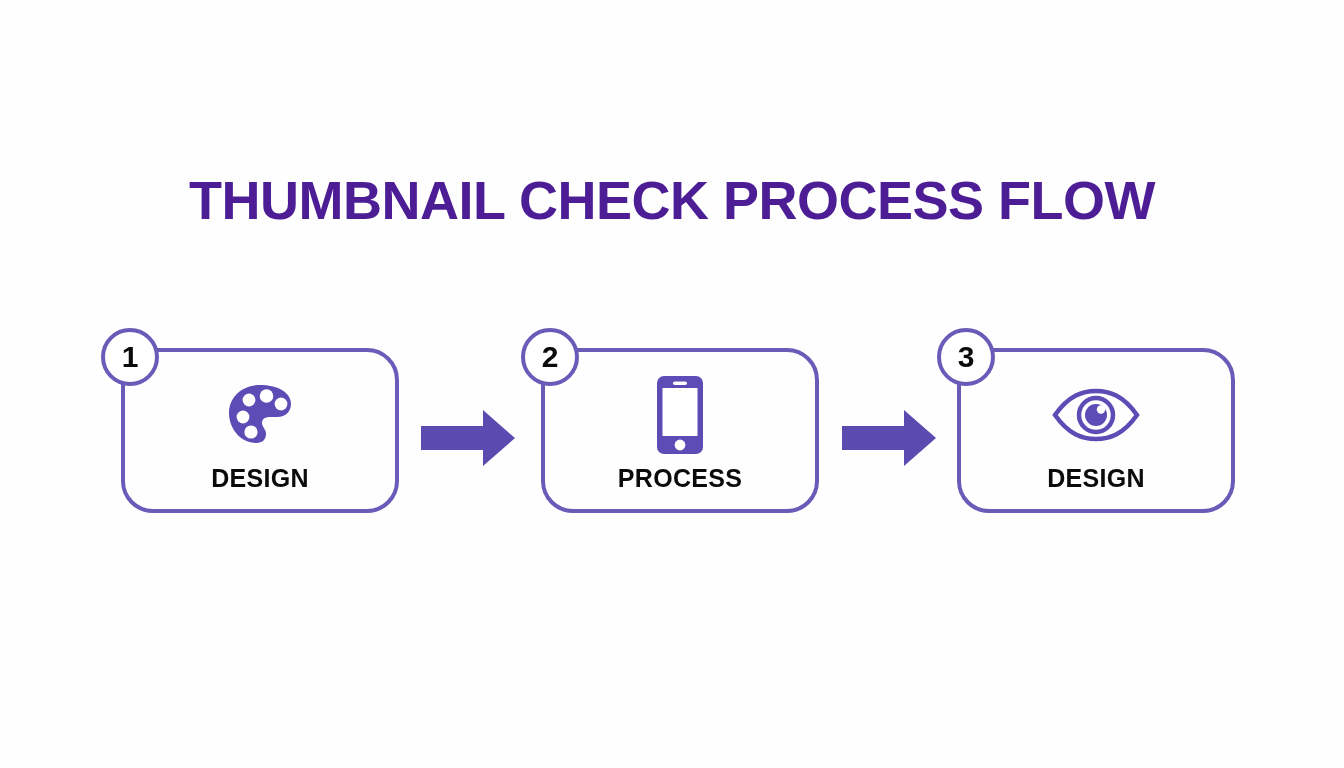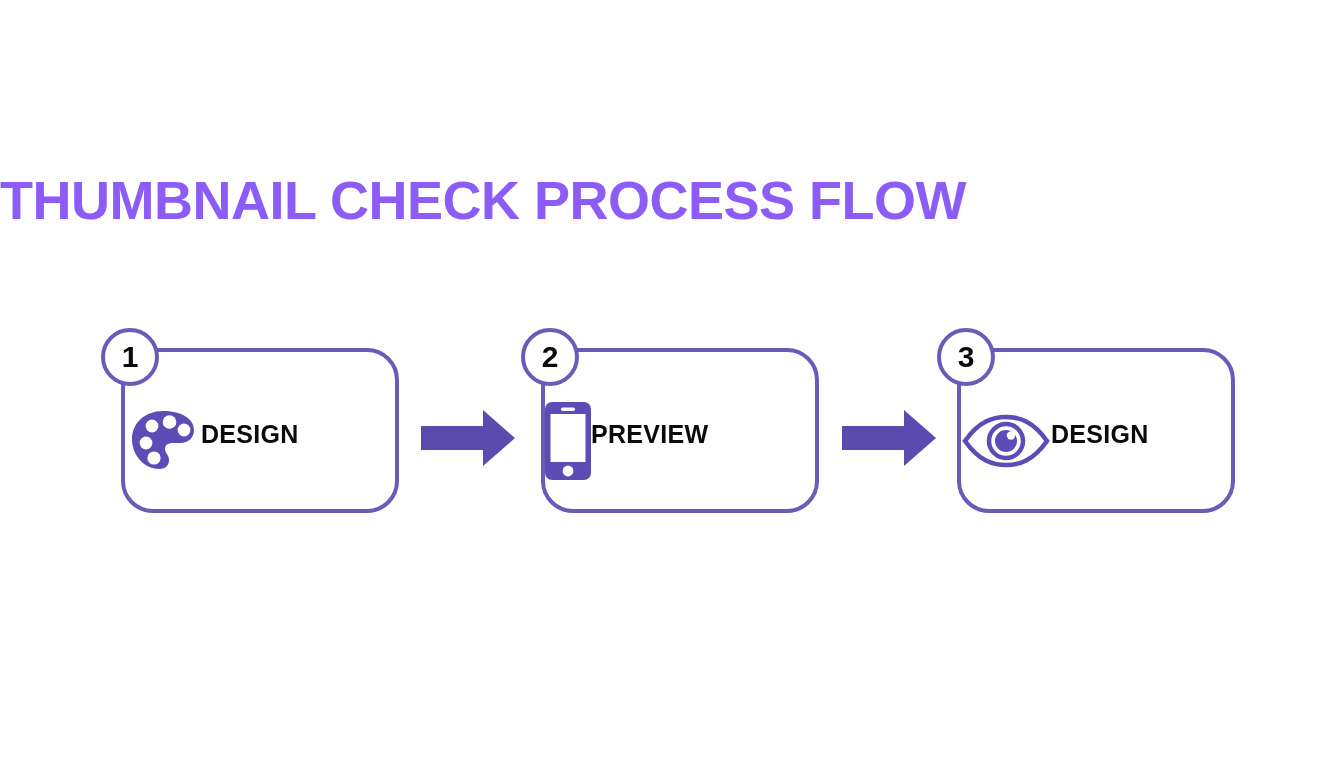--- a/index.html
+++ b/index.html
@@ -20,24 +20,25 @@
     inset: 0;
     background: #fefefe;
   }
 
   
   .title {
     position: absolute;
     top: 168px;
     left: 0;
     width: 1344px;
+    text-align: center;
     font-size: 54px;
     font-weight: bold;
     letter-spacing: -0.5px;
-    color: #8b5cf6;
+    color: #4c1d95;
     line-height: 64px;
     white-space: nowrap;
   }
 
   
   .flow {
     position: absolute;
     top: 348px;
     left: 0;
     width: 1344px;
@@ -79,21 +80,21 @@
     font-weight: bold;
     color: #0b0b0b;
     line-height: 1;
     margin-top: -1px;
   }
 
   .step-body {
     position: absolute;
     inset: 0;
     display: flex;
-    flex-direction: row;
+    flex-direction: column;
     align-items: center;
     justify-content: flex-start;
   }
   .icon-wrap {
     height: 86px;
     margin-top: 20px;
     display: flex;
     align-items: center;
     justify-content: center;
   }
@@ -167,21 +168,21 @@
       </div>
       <div class="step-body">
         <div class="icon-wrap">
           <svg width="46" height="78" viewBox="0 0 46 78" aria-hidden="true">
             <rect x="0" y="0" width="46" height="78" rx="7" ry="7" fill="#5d4cb5"></rect>
             <rect x="5.5" y="12" width="35" height="48" fill="#ffffff"></rect>
             <rect x="16" y="5.5" width="14" height="3.6" rx="1.8" fill="#ffffff"></rect>
             <circle cx="23" cy="69" r="5.4" fill="#ffffff"></circle>
           </svg>
         </div>
-        <div class="step-label">PREVIEW</div>
+        <div class="step-label">PROCESS</div>
       </div>
     </div>
 
     <div class="arrow arrow-2">
       <svg width="94" height="56" viewBox="0 0 94 56" aria-hidden="true">
         <path d="M0 16 L62 16 L62 0 L94 28 L62 56 L62 40 L0 40 Z" fill="#5b4bb0"></path>
       </svg>
     </div>
 
     <div class="step step-3">

